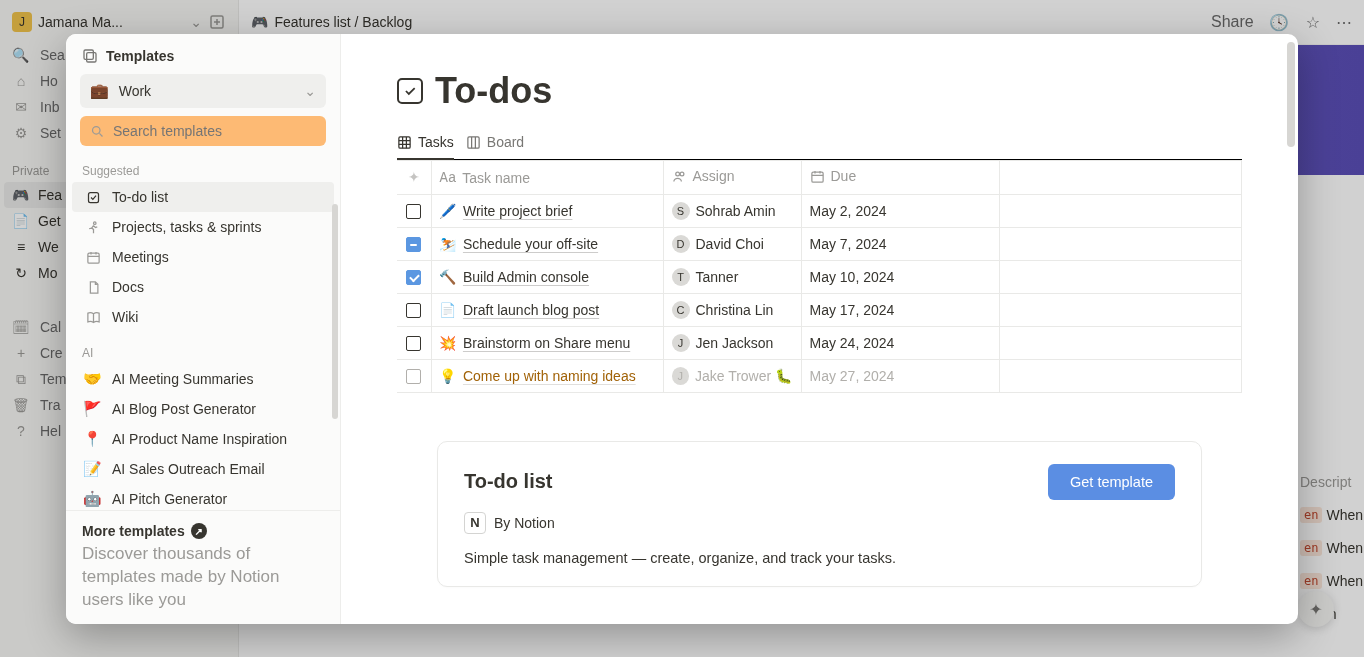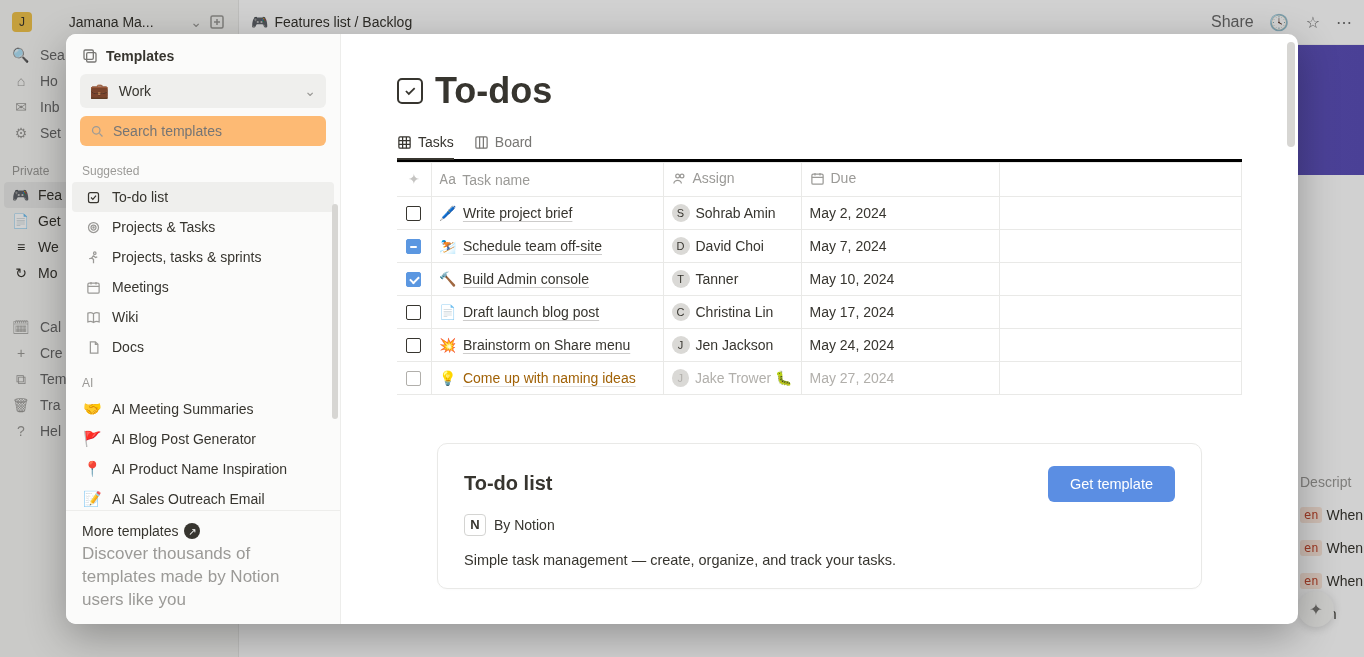--- a/index.html
+++ b/index.html
@@ -3,21 +3,21 @@
 <meta charset="utf-8">
 <style>
 * { margin: 0; padding: 0; box-sizing: border-box; font-family: -apple-system, BlinkMacSystemFont, "Segoe UI", Helvetica, Arial, sans-serif; }
 body { width: 1364px; height: 657px; overflow: hidden; background: #fff; position: relative; }
 
 
 .bg-app { position: absolute; inset: 0; display: flex; background: #fff; }
 .bg-sidebar { width: 239px; background: #f7f7f5; border-right: 1px solid rgba(0,0,0,0.06); display: flex; flex-direction: column; padding: 8px 0; font-size: 14px; color: #37352f; }
 .bg-sidebar-top { display: flex; align-items: center; gap: 6px; padding: 4px 12px 10px 12px; }
 .bg-avatar { width: 20px; height: 20px; border-radius: 4px; background: #f0c24b; display:flex; align-items:center; justify-content:center; font-size:12px; }
-.bg-workspace-name { font-weight: 500; white-space: nowrap; overflow: hidden; text-overflow: ellipsis; flex:1;text-align:center; }
+.bg-workspace-name { font-weight: 500; white-space: nowrap; overflow: hidden; text-overflow: ellipsis; flex:1; }
 .bg-chevron { color:#9b9a97; }
 .bg-compose { margin-left:auto; color:#9b9a97; }
 .bg-nav-item { display: flex; align-items: center; gap: 10px; padding: 4px 12px; color: #6b6b6b; font-size: 14px; }
 .bg-nav-item .ico { width: 18px; height:18px; display:inline-flex; align-items:center; justify-content:center; color:#9b9a97; }
 .bg-section-label { padding: 18px 12px 4px 12px; font-size: 12px; color: #9b9a97; font-weight:500; }
 .bg-page-item { display:flex; align-items:center; gap:8px; padding: 4px 12px; color:#37352f; font-size:14px; }
 .bg-page-item .emo { width:18px; height:18px; display:inline-flex; align-items:center; justify-content:center; font-size:14px; }
 .bg-page-item.active { background: rgba(0,0,0,0.05); border-radius:4px; margin:0 4px; padding-left:8px;}
 .bg-main { flex:1; display:flex; flex-direction:column; }
 .bg-topbar { height:45px; display:flex; align-items:center; padding:0 12px; gap:10px; border-bottom: 1px solid rgba(0,0,0,0.04); }
@@ -47,30 +47,30 @@
 .ms-scroll { flex:1; overflow:hidden; padding-bottom:4px; }
 .ms-section-label { padding:6px 16px 4px 16px; font-size:12px; font-weight:500; color:#9b9a97; }
 .ms-item { display:flex; align-items:center; gap:10px; padding:6px 12px; margin:0 6px; border-radius:4px; font-size:14px; color:#37352f; }
 .ms-item .ico { width:18px; height:18px; display:inline-flex; align-items:center; justify-content:center; color:#9b9a97; }
 .ms-item .emo { width:18px; height:18px; display:inline-flex; align-items:center; justify-content:center; font-size:15px; }
 .ms-item.active { background:#efefed; font-weight:500; }
 .ms-item.active .ico { color:#37352f; }
 .ms-divider { height:8px; }
 .ms-scrollbar { position:absolute; right:2px; top:170px; width:6px; height:215px; background:#d7d6d3; border-radius:3px; }
 .ms-footer { border-top:1px solid #ededeb; padding:12px 16px; }
-.ms-footer-title { font-size:14px; font-weight:400; display:flex; align-items:center; gap:6px; color:#37352f; }
+.ms-footer-title { font-size:14px; font-weight:700; display:flex; align-items:center; gap:6px; color:#37352f; }
 .ms-footer-title .badge { width:16px;height:16px;border-radius:8px;background:#37352f;color:#fff;display:inline-flex;align-items:center;justify-content:center;font-size:10px;}
 .ms-footer-sub { font-size:17px; color:#9b9a97; margin-top:4px; line-height:1.35; }
 
 .modal-main { flex:1; display:flex; flex-direction:column; overflow:hidden; }
 .preview { flex:1; overflow:hidden; padding: 36px 56px 0 56px; }
 .preview-title { display:flex; align-items:center; gap:12px; }
 .preview-title .check-ico { width:26px; height:26px; border:2px solid #37352f; border-radius:5px; display:flex; align-items:center; justify-content:center; }
 .preview-title h1 { font-size:36px; font-weight:700; color:#37352f; }
-.tabs { display:flex; gap:20px; margin-top:22px; border-bottom:3px solid #000000; }
+.tabs { display:flex; gap:12px; margin-top:22px; border-bottom:1px solid #000000; }
 .tab { display:flex; align-items:center; gap:6px; padding:0 0 9px 0; font-size:14px; color:#787774; position:relative; }
 .tab.active { color:#37352f; font-weight:500; }
 .tab.active::after { content:""; position:absolute; left:0; right:0; bottom:-1px; height:2px; background:#37352f; }
 .tab svg { width:15px; height:15px; }
 
 .table { margin-top:0; border-collapse: collapse; width:100%; font-size:14px; color:#37352f; table-layout:fixed;}
 .table th,.table td { border:1px solid #e9e9e7; border-left:none; padding:7px 8px; text-align:left; vertical-align:middle; white-space:nowrap; overflow:hidden; text-overflow:ellipsis;}
 .table th { font-weight:400; color:#9b9a97; font-size:14px; }
 .table tr td:first-child, .table tr th:first-child { border-left:none; width:34px; text-align:center; padding:0; }
 .col-check { width:34px; }
@@ -252,61 +252,51 @@
               <svg width="15" height="15" viewBox="0 0 24 24" fill="none" stroke="currentColor" stroke-width="2">
                 <rect x="4" y="4" width="16" height="16" rx="3"></rect>
                 <path d="m8 12 3 3 5-6"></path>
               </svg>
             </span>
             <span>To-do list</span>
           </div>
           <div class="ms-item">
             <span class="ico">
               <svg width="15" height="15" viewBox="0 0 24 24" fill="none" stroke="currentColor" stroke-width="2">
-                <circle cx="12" cy="12" r="8"></circle>
-                <circle cx="12" cy="12" r="4"></circle>
-                <circle cx="12" cy="12" r="1"></circle>
-              </svg>
-            </span>
-            <span>Projects &amp; Tasks</span>
-          </div>
-          <div class="ms-item">
-            <span class="ico">
-              <svg width="15" height="15" viewBox="0 0 24 24" fill="none" stroke="currentColor" stroke-width="2">
                 <circle cx="14" cy="5" r="2"></circle>
                 <path d="m12 9-3 4 3 2v6M12 9l3 3 3-1M9 13l-4 1"></path>
               </svg>
             </span>
             <span>Projects, tasks &amp; sprints</span>
           </div>
           <div class="ms-item">
             <span class="ico">
               <svg width="15" height="15" viewBox="0 0 24 24" fill="none" stroke="currentColor" stroke-width="2">
                 <rect x="3" y="5" width="18" height="16" rx="2"></rect>
                 <path d="M3 10h18M8 3v4M16 3v4"></path>
               </svg>
             </span>
             <span>Meetings</span>
           </div>
           <div class="ms-item">
             <span class="ico">
               <svg width="15" height="15" viewBox="0 0 24 24" fill="none" stroke="currentColor" stroke-width="2">
-                <path d="M3 5c3-1 6-1 9 1 3-2 6-2 9-1v14c-3-1-6-1-9 1-3-2-6-2-9-1zM12 6v14"></path>
-              </svg>
-            </span>
-            <span>Wiki</span>
-          </div>
-          <div class="ms-item">
-            <span class="ico">
-              <svg width="15" height="15" viewBox="0 0 24 24" fill="none" stroke="currentColor" stroke-width="2">
                 <path d="M7 3h8l4 4v14H7z"></path>
                 <path d="M15 3v4h4"></path>
               </svg>
             </span>
             <span>Docs</span>
+          </div>
+          <div class="ms-item">
+            <span class="ico">
+              <svg width="15" height="15" viewBox="0 0 24 24" fill="none" stroke="currentColor" stroke-width="2">
+                <path d="M3 5c3-1 6-1 9 1 3-2 6-2 9-1v14c-3-1-6-1-9 1-3-2-6-2-9-1zM12 6v14"></path>
+              </svg>
+            </span>
+            <span>Wiki</span>
           </div>
         </div>
       <div class="ms-divider"></div>
       <div class="ms-section-label">AI</div>
       <div id="ai-list">
           <div class="ms-item">
             <span class="emo">🤝</span>
             <span>AI Meeting Summaries</span>
           </div>
           <div class="ms-item">
@@ -415,21 +405,21 @@
                 </span>
               </td>
               <td>May 2, 2024</td>
               <td></td>
             </tr>
             <tr>
               <td><span class="checkbox indet"></span></td>
               <td>
                 <span class="task-name">
                   <span class="emo">⛷️</span>
-                  <span class="txt">Schedule team off-site</span>
+                  <span class="txt">Schedule your off-site</span>
                 </span>
               </td>
               <td>
                 <span class="assign-cell">
                   <span class="av">D</span>
                   <span>David Choi</span>
                 </span>
               </td>
               <td>May 7, 2024</td>
               <td></td>

